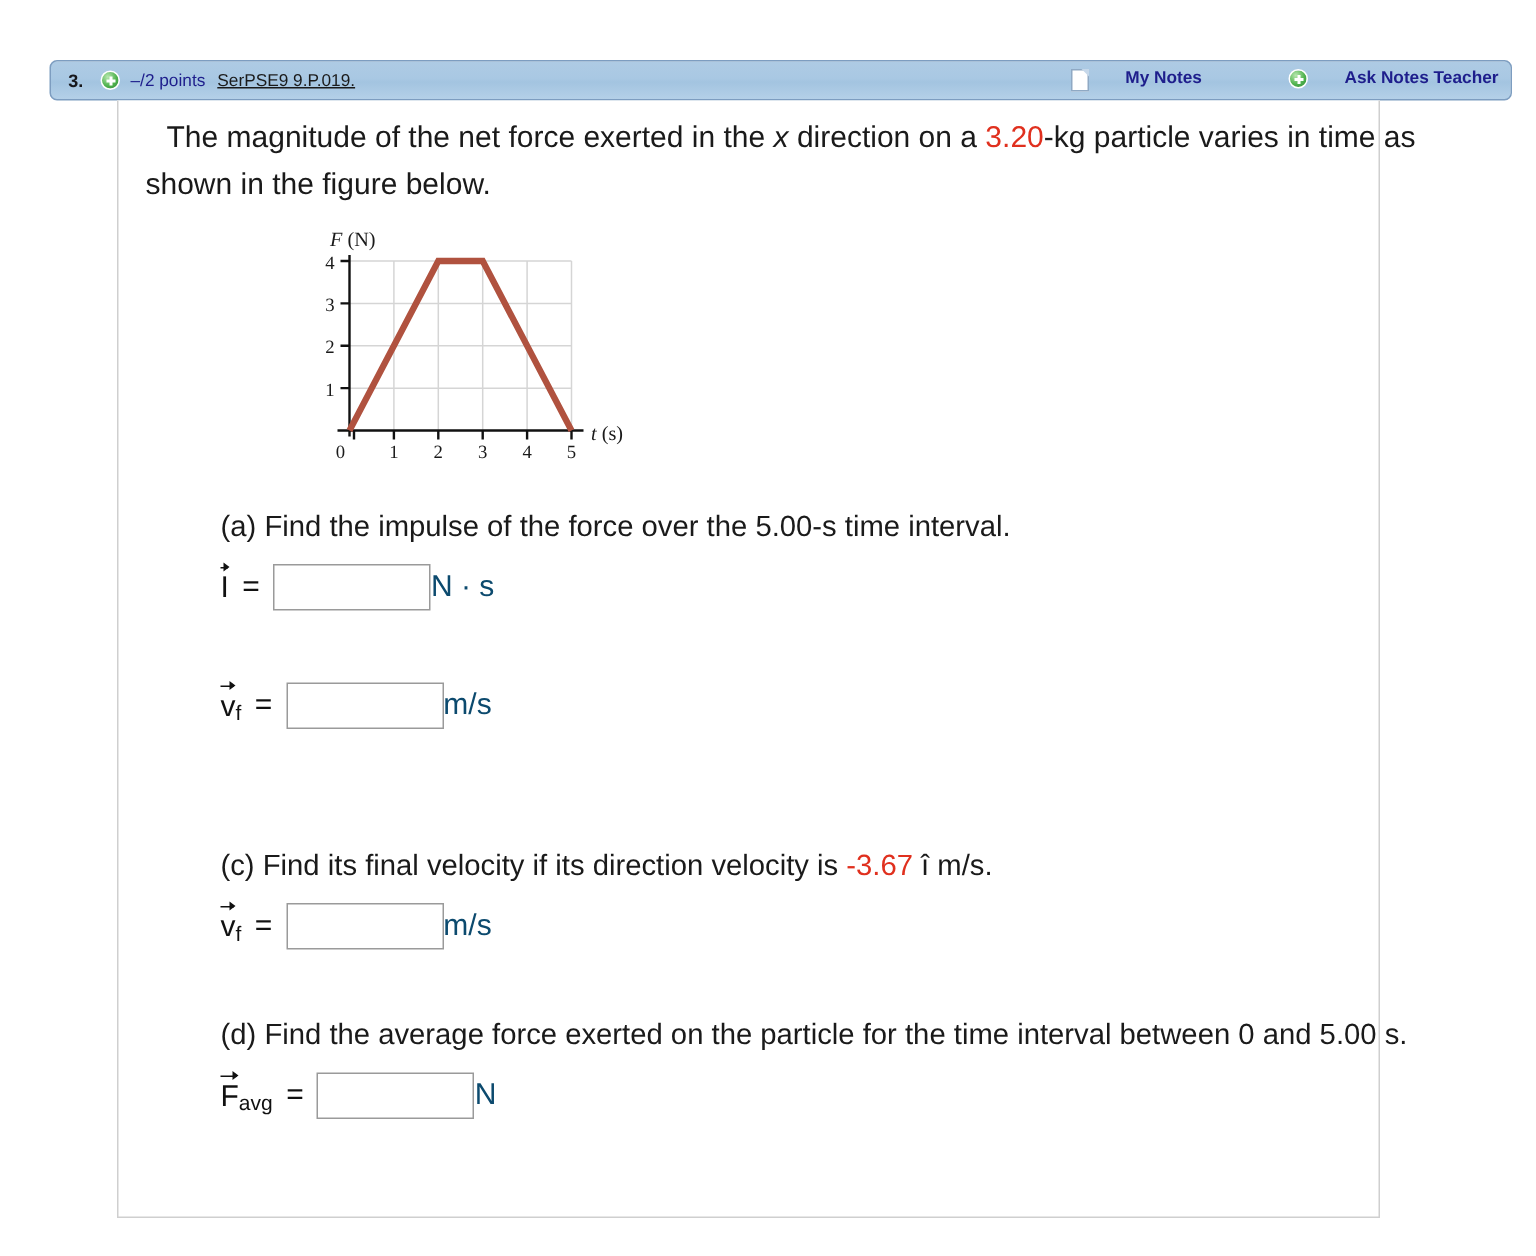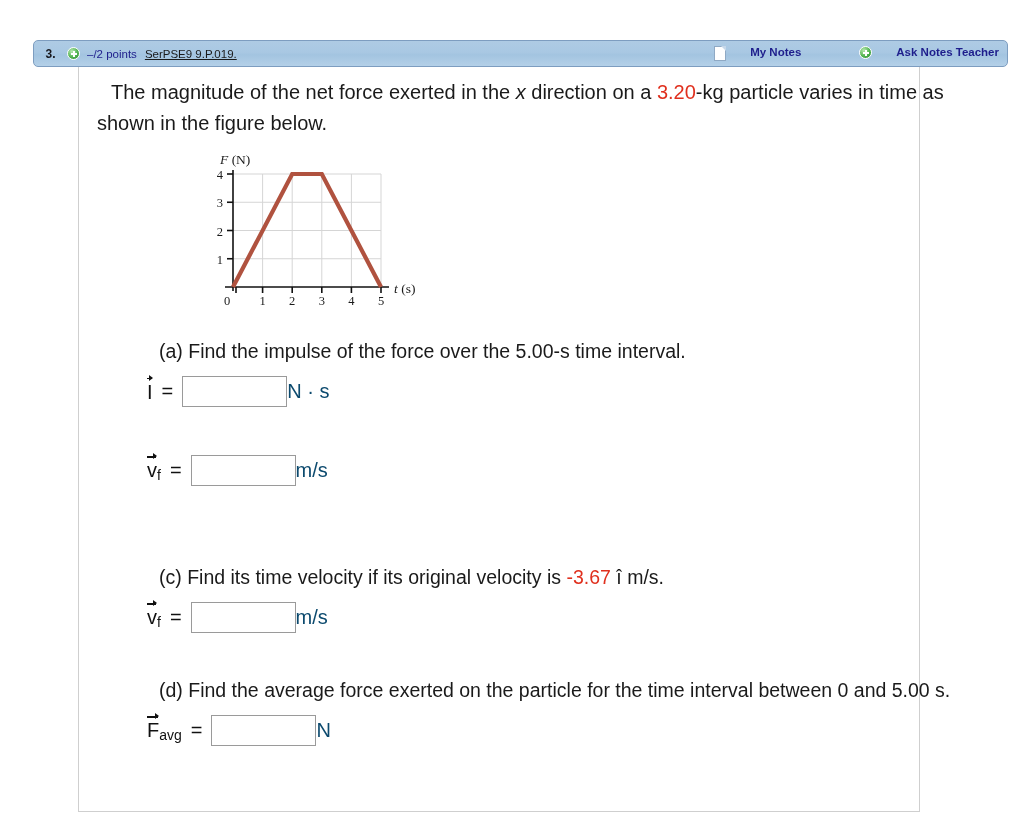--- a/index.html
+++ b/index.html
@@ -143,21 +143,20 @@
   
   .part {
     position: absolute;
     left: 68px;
     width: 850px;
   }
   .part-text {
     font-size: 19.5px;
     line-height: 34px;
     color: #1a1a1a;
-    margin-left: 12px;
   }
   .ans-row {
     display: flex;
     align-items: center;
     margin-top: 6px;
     height: 34px;
   }
   .sym {
     font-size: 20px;
     color: #111;
@@ -312,21 +311,21 @@
   <div class="part" style="top:380px;">
     <div class="ans-row">
       <span class="sym"><span class="vec">v</span><span class="sub">f</span></span>
       <span class="eq">=</span>
       <input class="ansbox" type="text" value="" style="">
       <span class="unit">m/s</span>
     </div>
   </div>
 
   <div class="part" style="top:493px;">
-    <div class="part-text"><span>(c) Find its time velocity if its original velocity is </span><span class="redval">-3.67</span><span> î m/s.</span></div>
+    <div class="part-text"><span>(c) Find its final velocity if its direction velocity is </span><span class="redval">-3.67</span><span> î m/s.</span></div>
     <div class="ans-row">
       <span class="sym"><span class="vec">v</span><span class="sub">f</span></span>
       <span class="eq">=</span>
       <input class="ansbox" type="text" value="" style="">
       <span class="unit">m/s</span>
     </div>
   </div>
 
   <div class="part" style="top:606px; width:900px;">
     <div class="part-text">(d) Find the average force exerted on the particle for the time interval between 0 and 5.00 s.</div>

